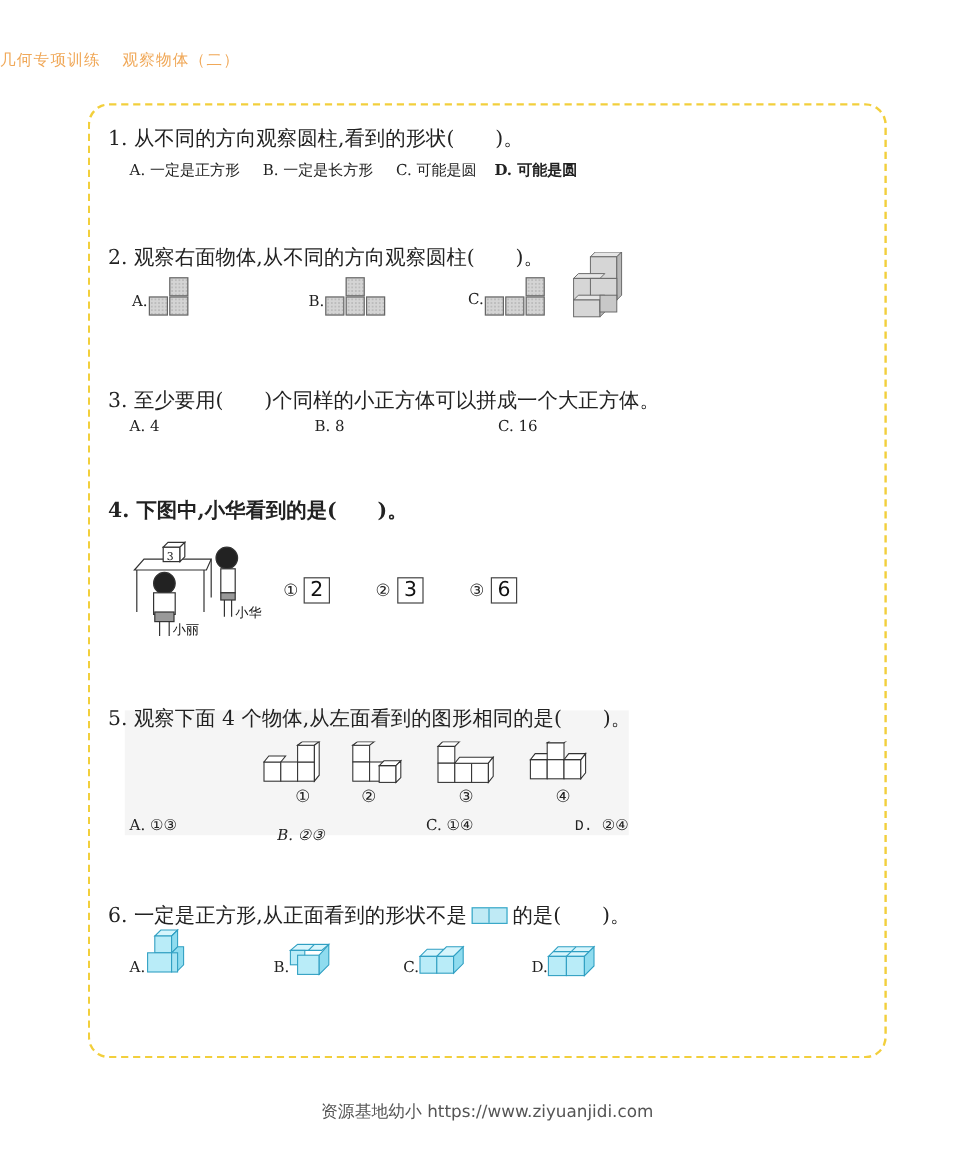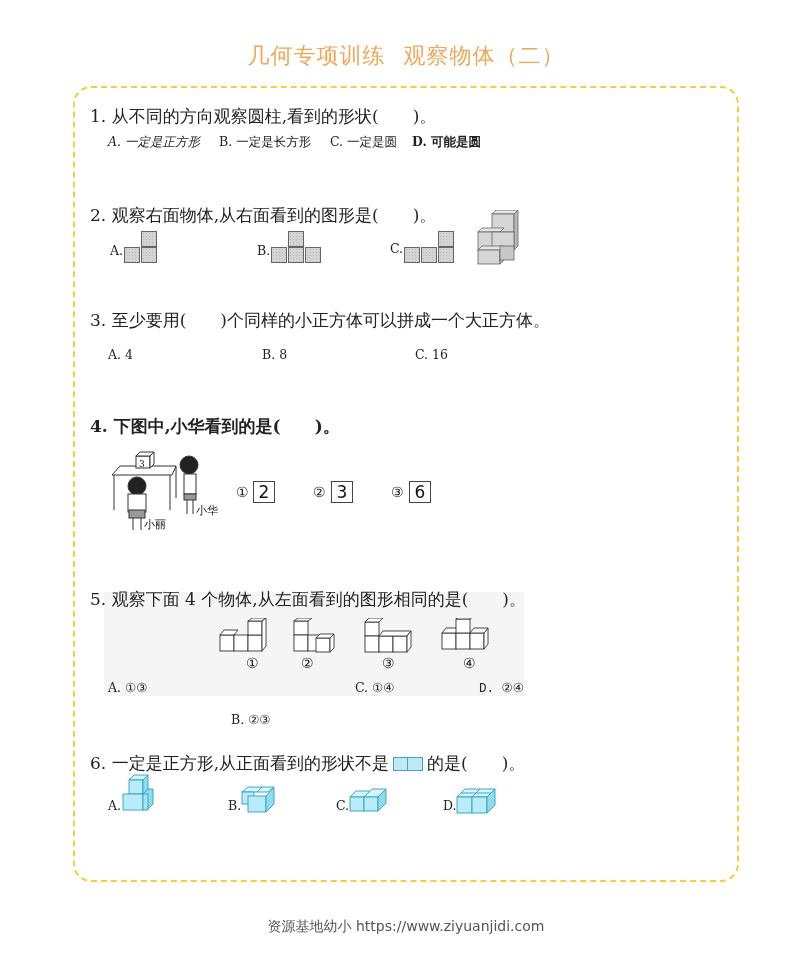--- a/index.html
+++ b/index.html
@@ -1,19 +1,19 @@
 <!DOCTYPE html>
 <html><head>
 <meta charset="utf-8">
 <style>
   html, body { margin:0; padding:0; background:#fff; }
   body { width:812px; height:970px; position:relative; overflow:hidden;
          font-family:"DejaVu Serif","Liberation Serif",serif; color:#222; }
-  .title { position:absolute; top:41px; left:0; width:812px; text-align:center;
-           font-size:22px; color:#f0a858; letter-spacing:1px; }
+  .title { position:absolute; top:41px; left:0; width:812px; text-align:left;
+           font-size:13px; color:#f0a858; letter-spacing:1px; }
   .title .gap { display:inline-block; width:18px; }
   .frame { position:absolute; left:73px; top:86px; width:666px; height:796px;
            border:2px dashed #f2cf3c; border-radius:18px; box-sizing:border-box; }
   .q { position:absolute; font-size:17px; line-height:16px; white-space:nowrap; }
   .opt { position:absolute; font-size:12.5px; white-space:nowrap; }
   .footer { position:absolute; top:918px; left:0; width:812px; text-align:center;
             font-family:"DejaVu Sans","Liberation Sans",sans-serif; font-size:14px; color:#555; }
   .fig { position:absolute; }
   .gsq { position:absolute; width:16px; height:16px; background:#d4d4d4;
          border:1px solid #666; box-sizing:border-box;
@@ -33,28 +33,28 @@
 <div class="title">
   <span>几何专项训练</span><span class="gap"></span><span>观察物体（二）</span>
 </div>
 
 <div class="frame"></div>
 
 <div class="q" style="left:90px;top:108px;">
   <span>1.</span>
   <span>从不同的方向观察圆柱,看到的形状(　　)。</span>
 </div>
-<div class="opt" style="left:108px;top:134px;font-style:italic;">A. 一定是正方形</div>
+<div class="opt" style="left:108px;top:134px;">A. 一定是正方形</div>
 <div class="opt" style="left:219px;top:134px;">B. 一定是长方形</div>
-<div class="opt" style="left:330px;top:134px;">C. 一定是圆</div>
+<div class="opt" style="left:330px;top:134px;">C. 可能是圆</div>
 <div class="opt" style="left:412px;top:134px;font-weight:bold;">D. 可能是圆</div>
 
 <div class="q" style="left:90px;top:207px;">
   <span>2.</span>
-  <span>观察右面物体,从右面看到的图形是(　　)。</span>
+  <span>观察右面物体,从不同的方向观察圆柱(　　)。</span>
 </div>
 <div class="opt" style="left:110px;top:243px;">A.</div>
 <div class="fig" style="left:124px;top:231px;">
   <div class="gsq" style="left:17px;top:0;"></div>
   <div class="gsq" style="left:0;top:16px;"></div>
   <div class="gsq" style="left:17px;top:16px;"></div>
 </div>
 <div class="opt" style="left:257px;top:243px;">B.</div>
 <div class="fig" style="left:271px;top:231px;">
   <div class="gsq" style="left:17px;top:0;"></div>
@@ -77,21 +77,21 @@
     <polygon points="4,22 26,22 30,18 8,18" fill="#e6e6e6"></polygon>
     <rect x="4" y="22" width="22" height="18"></rect>
     <rect x="18" y="22" width="22" height="18"></rect>
     <polygon points="4,40 26,40 30,36 8,36" fill="#e6e6e6"></polygon>
     <rect x="4" y="40" width="22" height="14"></rect>
     <polygon points="26,40 30,36 30,50 26,54" fill="#b8b8b8"></polygon>
     <rect x="26" y="36" width="14" height="14" fill="#c8c8c8"></rect>
   </g>
 </svg>
 
-<div class="q" style="left:90px;top:312px;">
+<div class="q" style="left:90px;top:326px;">
   <span>3.</span>
   <span>至少要用(　　)个同样的小正方体可以拼成一个大正方体。</span>
 </div>
 <div class="opt" style="left:108px;top:347px;">A.  4</div>
 <div class="opt" style="left:262px;top:347px;">B.  8</div>
 <div class="opt" style="left:415px;top:347px;">C.  16</div>
 
 <div class="q" style="left:90px;top:418px;font-weight:bold;">
   <span>4.</span>
   <span>下图中,小华看到的是(　　)。</span>
@@ -167,21 +167,21 @@
       <polygon points="238,1 252,1 256,-2 242,-2"></polygon>
     <polygon points="266,15 270,10 270,26 266,31"></polygon>
       <polygon points="252,15 266,15 270,10 256,10"></polygon>
   </g>
 </svg>
 <div class="circ" style="left:246px;top:655px;">①</div>
 <div class="circ" style="left:301px;top:655px;">②</div>
 <div class="circ" style="left:382px;top:655px;">③</div>
 <div class="circ" style="left:463px;top:655px;">④</div>
 <div class="opt" style="left:108px;top:680px;">A. ①③</div>
-<div class="opt" style="left:231px;top:712px;">B. ②③</div>
+<div class="opt" style="left:231px;top:688px;font-style:italic;">B. ②③</div>
 <div class="opt" style="left:355px;top:680px;">C. ①④</div>
 <div class="opt" style="left:479px;top:680px;font-family:Liberation Mono, monospace;">D. ②④</div>
 
 <div class="q" style="left:90px;top:755px;">
   <span>6.</span>
   <span>一定是正方形,从正面看到的形状不是</span><span class="sample"></span><span>的是(　　)。</span>
 </div>
 <div class="opt" style="left:108px;top:798px;">A.</div>
 <svg class="fig" style="left:121px;top:774px;" width="38" height="40">
   <g stroke="#2f9fc2" stroke-width="0.9" fill="#b9ecf8">

